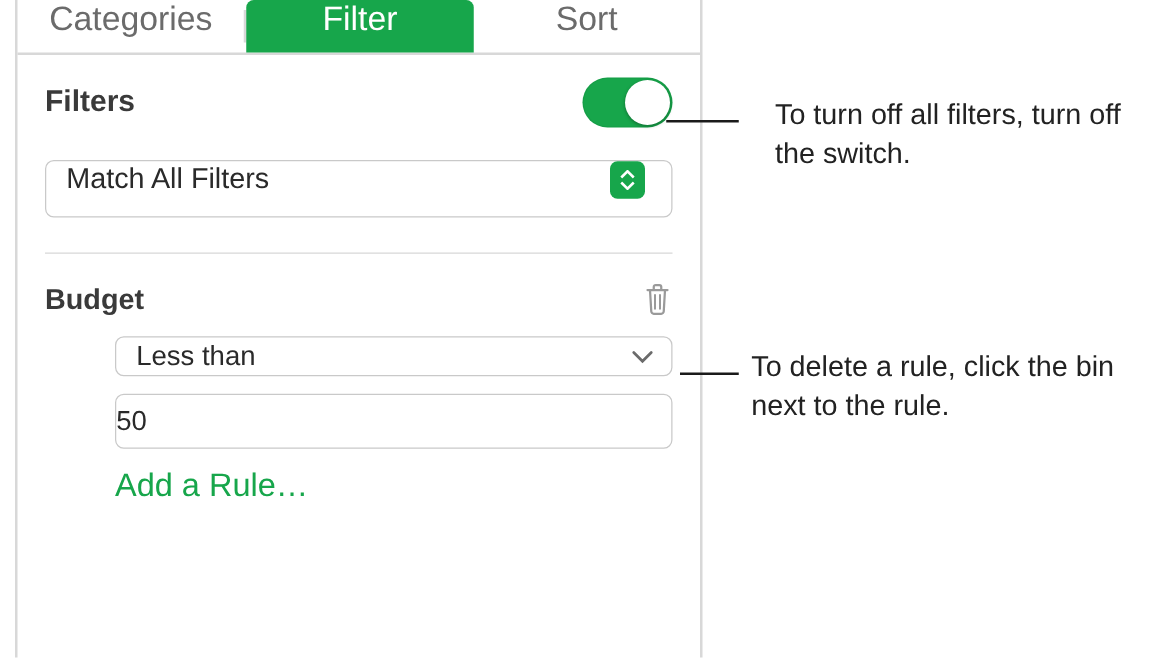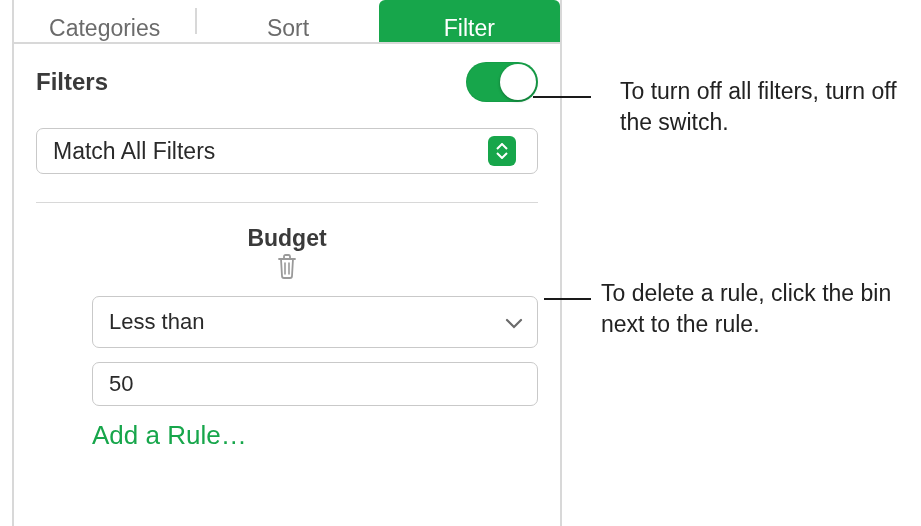--- a/index.html
+++ b/index.html
@@ -25,23 +25,23 @@
   }
   
   .tabs {
     display: flex;
     height: 44px;
     border-bottom: 2px solid #d8d8d8;
   }
   .tab {
     flex: 1;
     display: flex;
-    align-items: flex-end;
+    align-items: flex-start;
     justify-content: center;
-    font-size: 23px;
+    font-size: 27px;
     color: #6b6b6b;
     position: relative;
     cursor: pointer;
   }
   .tab.active {
     background: #17a64b;
     color: #fff;
     border-radius: 6px 6px 0 0;
   }
   .tab-divider {
@@ -80,21 +80,20 @@
     border-radius: 50%;
     box-shadow: 0 1px 3px rgba(0,0,0,0.35);
   }
   
   .match-select {
     margin: 26px 22px 0 22px;
     height: 46px;
     border: 1.5px solid #c9c9c9;
     border-radius: 7px;
     display: flex;
-    align-items: center;
     padding: 0 21px 0 16px;
     justify-content: space-between;
     cursor: pointer;
     background: #fff;
   }
   .match-select-text { font-size: 23px; color: #2a2a2a; }
   .stepper {
     width: 28px;
     height: 30px;
     background: #17a64b;
@@ -110,55 +109,54 @@
     margin: 28px 22px 0 22px;
     height: 1px;
     background: #d8d8d8;
   }
   
   .rule-header {
     display: flex;
     align-items: center;
     justify-content: space-between;
     padding: 22px 22px 0 22px;
-    flex-direction: column;
   }
   .rule-title {
     font-weight: 700;
     font-size: 23px;
     color: #3a3a3a;
   }
   .trash {
     width: 24px;
     height: 28px;
     color: #9a9a9a;
     cursor: pointer;
   }
   .rule-body {
     padding: 16px 22px 0 78px;
   }
   .operator-select {
-    height: 52px;
+    height: 32px;
     border: 1.5px solid #c9c9c9;
     border-radius: 7px;
     display: flex;
     align-items: center;
     justify-content: space-between;
     padding: 0 14px 0 16px;
     background: #fff;
     cursor: pointer;
   }
   .operator-select-text { font-size: 22px; color: #2a2a2a; }
   .chevron { color: #6b6b6b; }
   .value-input {
     margin-top: 14px;
     height: 44px;
     border: 1.5px solid #c9c9c9;
     border-radius: 7px;
-    padding: 0 16px;
+    padding: 0 0;
     display: flex;
     align-items: center;
     font-size: 22px;
     color: #2a2a2a;
     background: #fff;
   }
   .add-rule {
     margin-top: 14px;
     color: #17a64b;
     font-size: 26px;
@@ -184,25 +182,25 @@
 </head>
 <body>
 
 <div class="panel">
 
   <div class="tabs">
     <div class="tab">
       <span>Categories</span>
     </div>
     <div class="tab-divider"></div>
+    <div class="tab active">
+      <span>Filter</span>
+    </div>
     <div class="tab">
       <span>Sort</span>
-    </div>
-    <div class="tab active">
-      <span>Filter</span>
     </div>
   </div>
 
   <div class="filters-header">
     <div class="filters-title">Filters</div>
     <div class="toggle">
       <div class="toggle-knob"></div>
     </div>
   </div>
 

